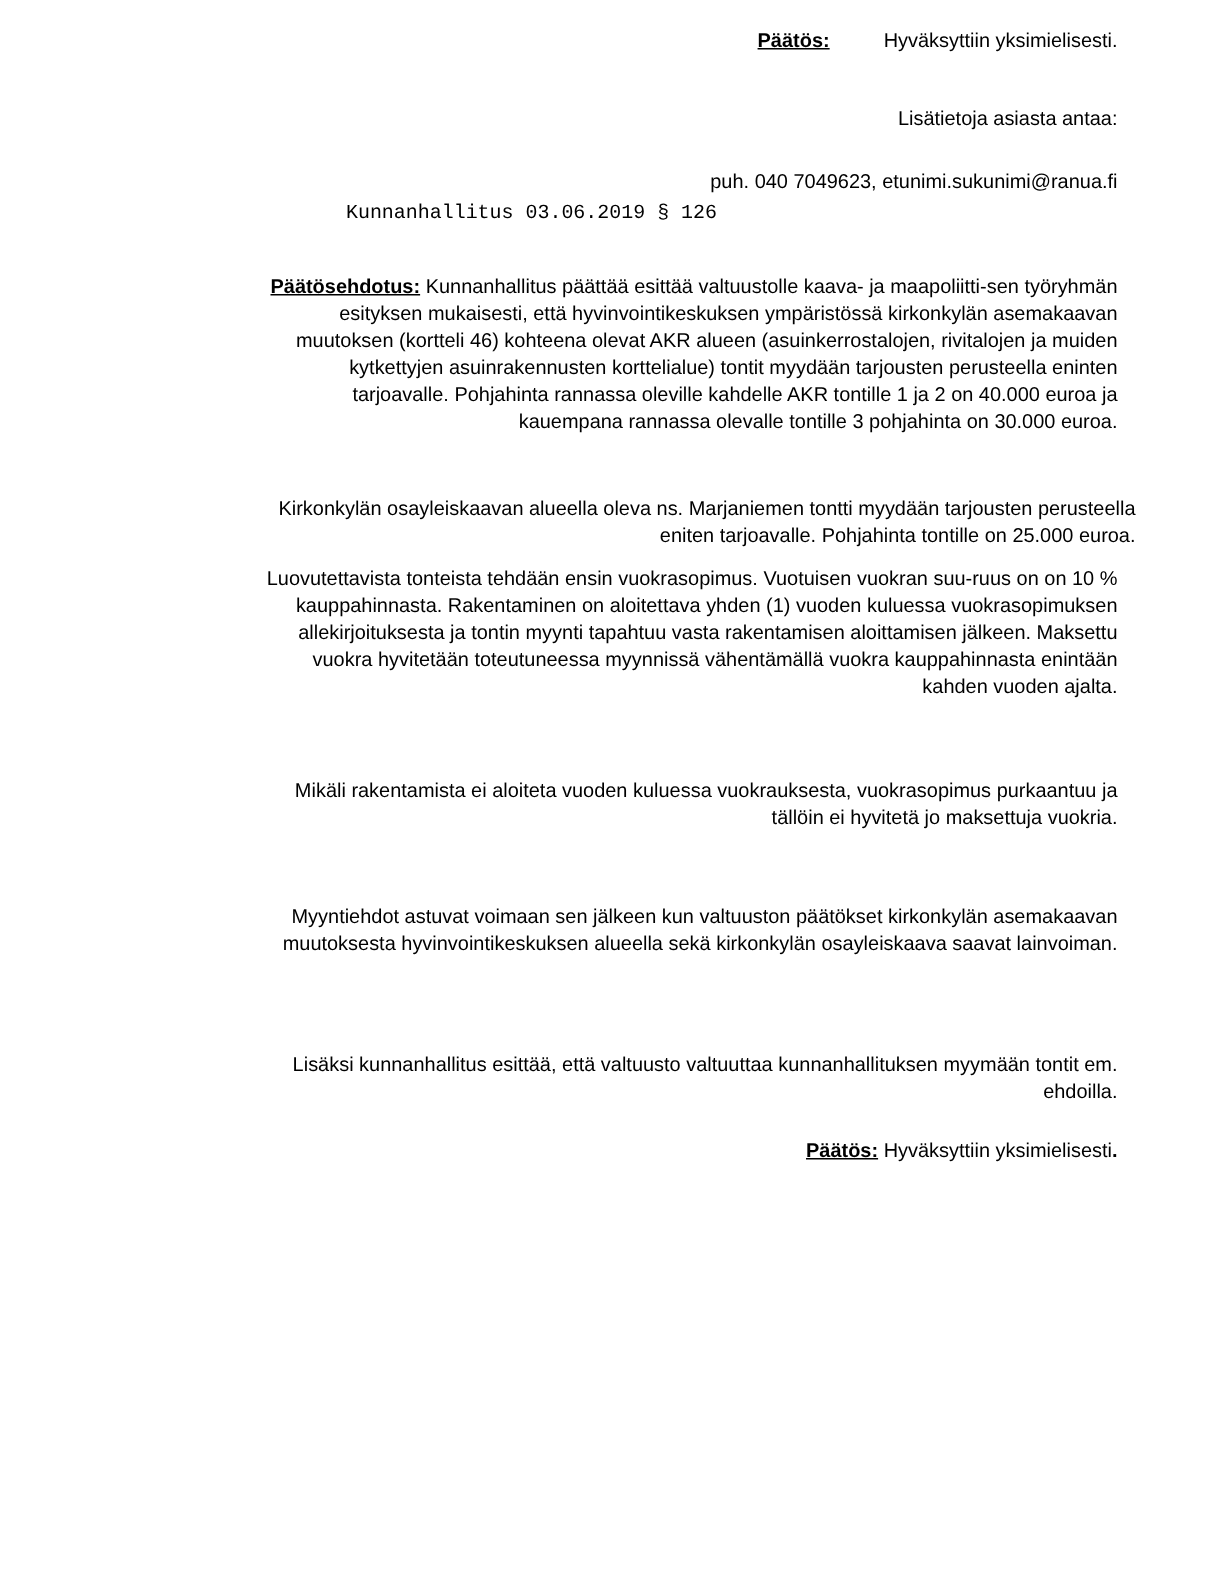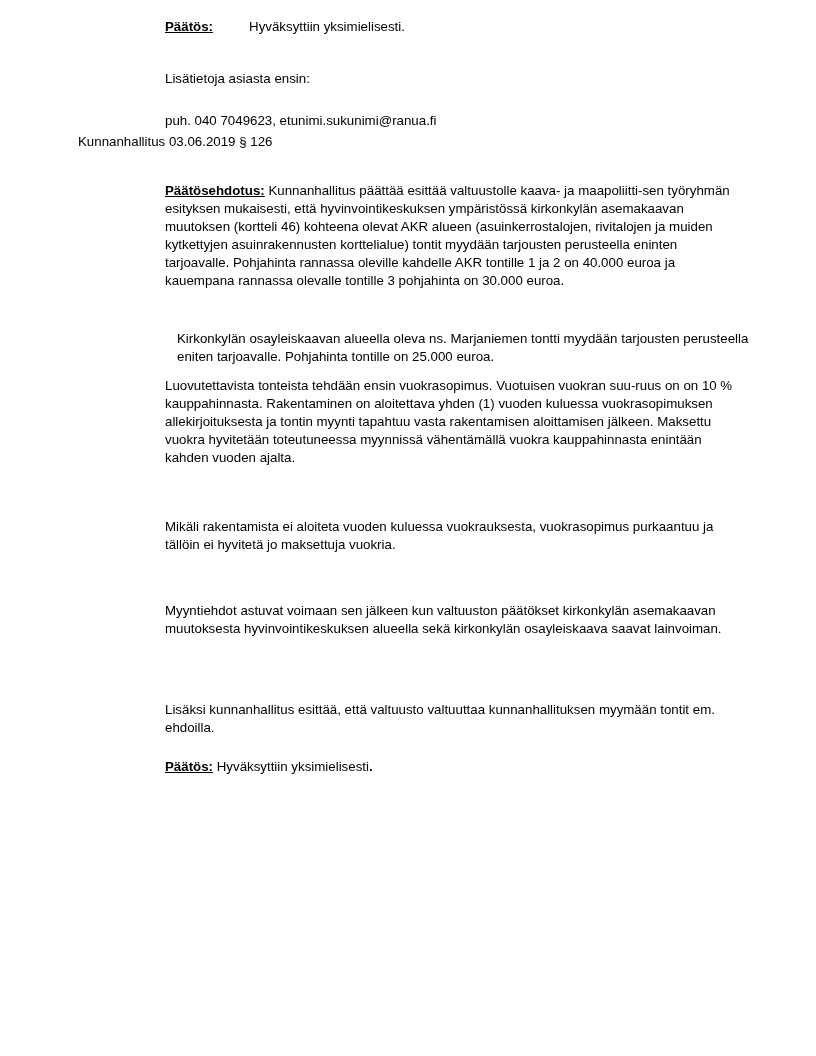--- a/index.html
+++ b/index.html
@@ -13,20 +13,21 @@
     font-family: "Liberation Sans", sans-serif;
     color: #000000;
     position: relative;
     overflow: hidden;
   }
   .page {
     position: relative;
     width: 816px;
     height: 1056px;
     box-sizing: border-box;
+    text-align: right;
   }
   .block {
     position: absolute;
     font-size: 13.3px;
     line-height: 1.37;
   }
   .indent {
     left: 165px;
     width: 580px;
   }
@@ -44,27 +45,27 @@
 </head>
 <body>
 
 <div class="page">
 
   <div class="block indent" style="top: 18px;">
     <span class="label-bold-ul">Päätös:</span><span style="display:inline-block;width:36px;"></span><span>Hyväksyttiin yksimielisesti.</span>
   </div>
 
   <div class="block indent" style="top: 70px;">
-    <span>Lisätietoja asiasta ensin:</span>
+    <span>Lisätietoja asiasta antaa:</span>
   </div>
   <div class="block indent" style="top: 112px;">
     <span>puh. 040 7049623, etunimi.sukunimi@ranua.fi</span>
   </div>
 
-  <div class="block" style="top: 133px; left: 78px; width: 400px;">
+  <div class="block" style="top: 133px; left: 78px; width: 400px; font-family: Liberation Mono, monospace;">
     <span>Kunnanhallitus 03.06.2019 § 126</span>
   </div>
 
   <div class="block indent tight" style="top: 182px;">
     <span class="label-bold-ul">Päätösehdotus:</span><span> Kunnanhallitus päättää esittää valtuustolle kaava- ja maapoliitti-sen työryhmän esityksen mukaisesti, että hyvinvointikeskuksen ympäristössä kirkonkylän asemakaavan muutoksen (kortteli 46) kohteena olevat AKR alueen (asuinkerrostalojen, rivitalojen ja muiden kytkettyjen asuinrakennusten korttelialue) tontit myydään tarjousten perusteella eninten tarjoavalle. Pohjahinta rannassa oleville kahdelle AKR tontille 1 ja 2 on 40.000 euroa ja kauempana rannassa olevalle tontille 3 pohjahinta on 30.000 euroa.</span>
   </div>
 
   <div class="block indent tight" style="top: 330px; margin-left: 12px;">
     <span>Kirkonkylän osayleiskaavan alueella oleva ns. Marjaniemen tontti myydään tarjousten perusteella eniten tarjoavalle. Pohjahinta tontille on 25.000 euroa.</span>
   </div>

